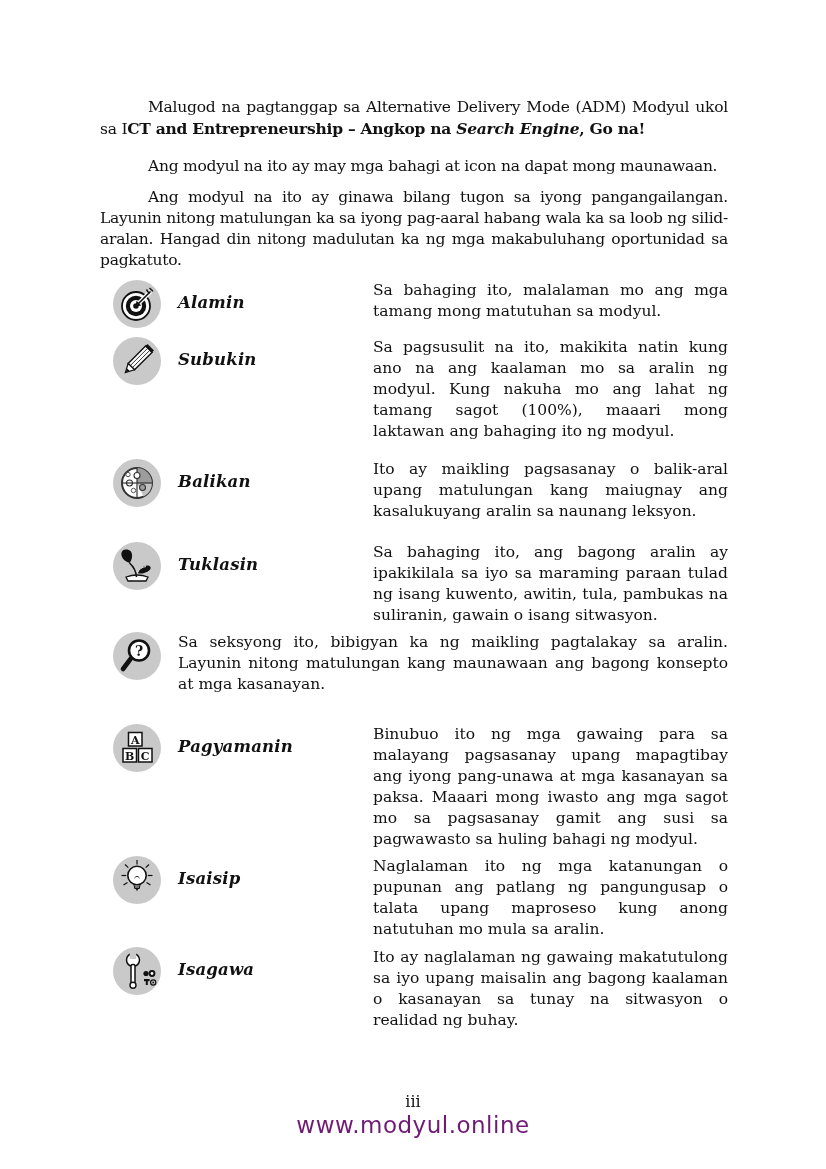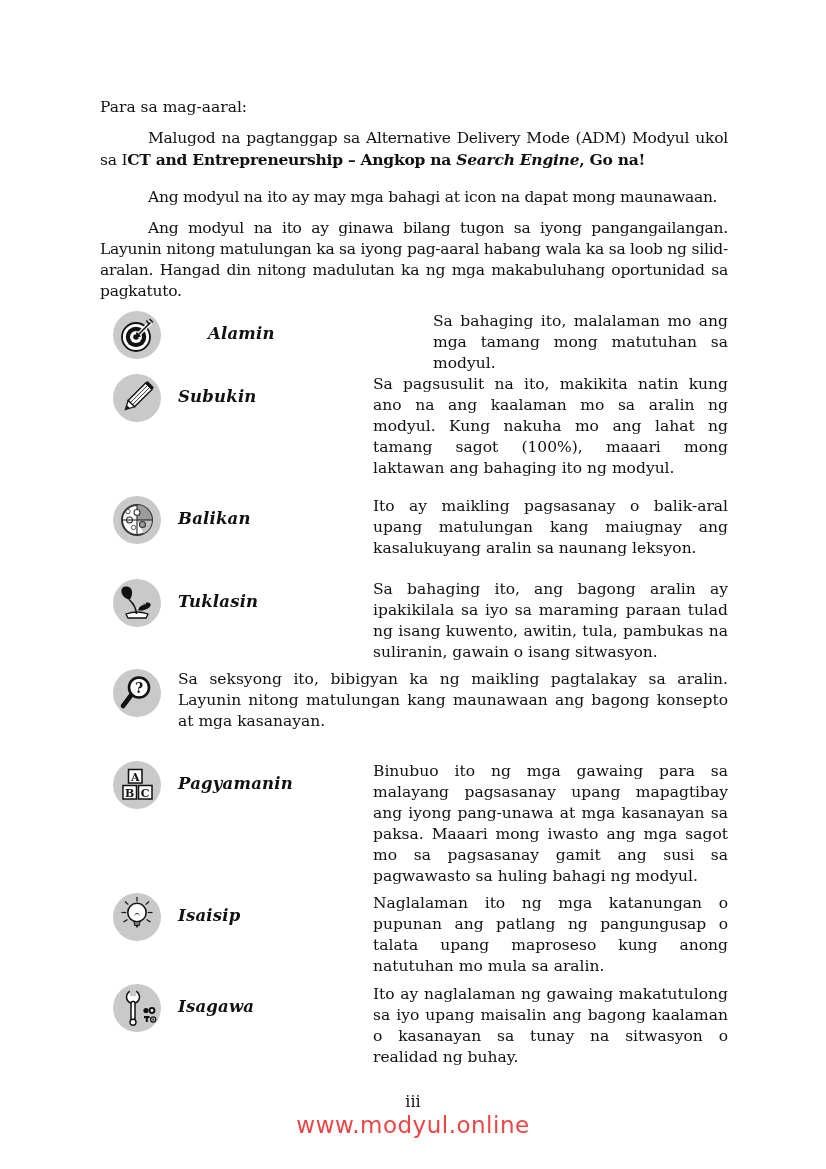--- a/index.html
+++ b/index.html
@@ -8,45 +8,44 @@
   .content{position:absolute;left:100px;top:97px;width:628px;}
   p{margin:0;}
   .heading{font-size:15.5px;line-height:21px;margin-bottom:10px;}
   .para{font-size:15.5px;line-height:21px;text-align:justify;text-indent:48px;letter-spacing:-0.25px;}
   .para b{font-weight:700;}
   .p1{margin-bottom:16px;}
   .p2{margin-bottom:9px;}
   .p3{margin-bottom:10px;}
   .rows{width:628px;}
   .row{display:flex;align-items:flex-start;}
-  .row:nth-child(1){min-height:57px;gap:30px;}
+  .row:nth-child(1){min-height:57px;}
   .row:nth-child(2){min-height:122px;}
   .row:nth-child(3){min-height:83px;}
   .row:nth-child(4){min-height:90px;justify-content:center;}
   .row:nth-child(5){min-height:92px;}
   .row:nth-child(6){min-height:132px;}
   .row:nth-child(7){min-height:91px;}
   .row:nth-child(8){min-height:89px;}
   .icon-cell{flex:0 0 78px;box-sizing:border-box;padding-left:13px;}
   .badge{display:block;width:48px;height:48px;border-radius:50%;background:#c9c9c9;}
   .badge svg{display:block;width:48px;height:48px;}
   .label-cell{flex:0 0 195px;box-sizing:border-box;padding-top:13px;}
   .part-label{font-weight:700;font-style:italic;font-size:16.5px;letter-spacing:0.2px;}
   .desc-cell{flex:1;font-size:15.5px;line-height:21px;text-align:justify;}
   .page-number{position:absolute;left:0;right:0;top:1092px;text-align:center;font-size:16px;}
   .watermark{position:absolute;left:0;right:0;top:1112px;text-align:center;
-             font-family:"DejaVu Sans", sans-serif;font-size:23px;color:#ef4444;letter-spacing:0.5px;}
+             font-family:"DejaVu Sans", sans-serif;font-size:23px;color:#701a75;letter-spacing:0.5px;}
 </style>
 </head>
 <body>
 
 <div class="page">
   <div class="content">
 
-    <p class="heading">Para sa mag-aaral:</p>
 
     <p class="para p1"><span>Malugod na pagtanggap sa Alternative Delivery Mode (ADM) Modyul ukol sa </span><span>I</span><b>CT and Entrepreneurship – Angkop na </b><b><i>Search Engine</i></b><b>, Go na!</b></p>
 
     <p class="para p3">Ang modyul na ito ay may mga bahagi at icon na dapat mong maunawaan.</p>
 
     <p class="para p2">Ang modyul na ito ay ginawa bilang tugon sa iyong pangangailangan. Layunin nitong matulungan ka sa iyong pag-aaral habang wala ka sa loob ng silid-aralan. Hangad din nitong madulutan ka ng mga makabuluhang oportunidad sa pagkatuto.</p>
 
     <div class="rows">
 
       <div class="row">

